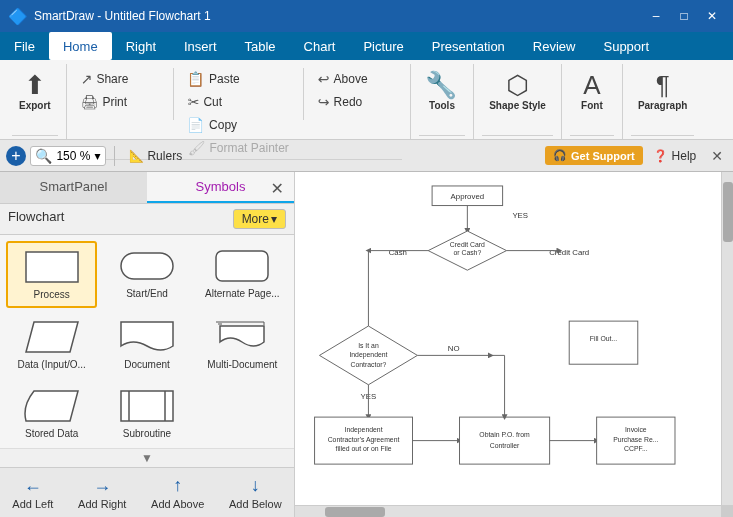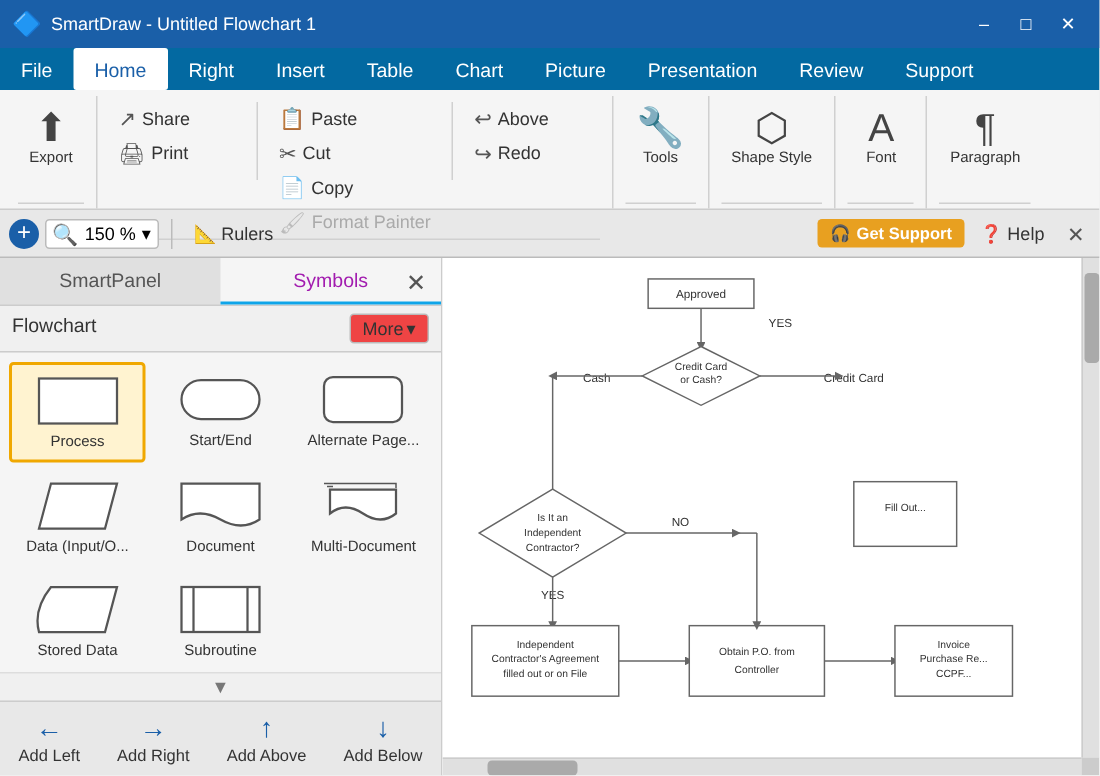--- a/index.html
+++ b/index.html
@@ -88,21 +88,21 @@
       justify-content: flex-start;
       padding: 3px 6px;
       cursor: pointer;
       border-radius: 3px;
       border: 1px solid transparent;
       background: transparent;
       min-width: 40px;
       gap: 2px;
     }
     .ribbon-btn .icon { font-size: 20px; color: #444; line-height: 1; }
-    .ribbon-btn .label { font-size: 10px; color: #333; text-align: center; line-height: 1.2; }
+    .ribbon-btn .label { font-size: 10px; color: #333; text-align: center; line-height: 1.2; font-weight: bold; }
     .ribbon-btn-large {
       flex-direction: column;
       gap: 2px;
       min-width: 44px;
     }
     .ribbon-btn-large .icon { font-size: 26px; }
 
     .ribbon-small-group {
       display: flex;
       flex-direction: column;
@@ -243,21 +243,21 @@
       background: #f0f0f0;
     }
     .panel-category { font-size: 13px; font-weight: 500; color: #333; }
     .more-btn {
       display: flex; align-items: center; gap: 2px;
       font-size: 12px; color: #333;
       padding: 2px 8px;
       border: 1px solid #bbb;
       border-radius: 3px;
       cursor: pointer;
-      background: #ef4444;
+      background: #fde047;
     }
 
     
     .shapes-grid {
       display: grid;
       grid-template-columns: repeat(3, 1fr);
       gap: 4px;
       padding: 6px;
       overflow-y: auto;
       flex: 1;

